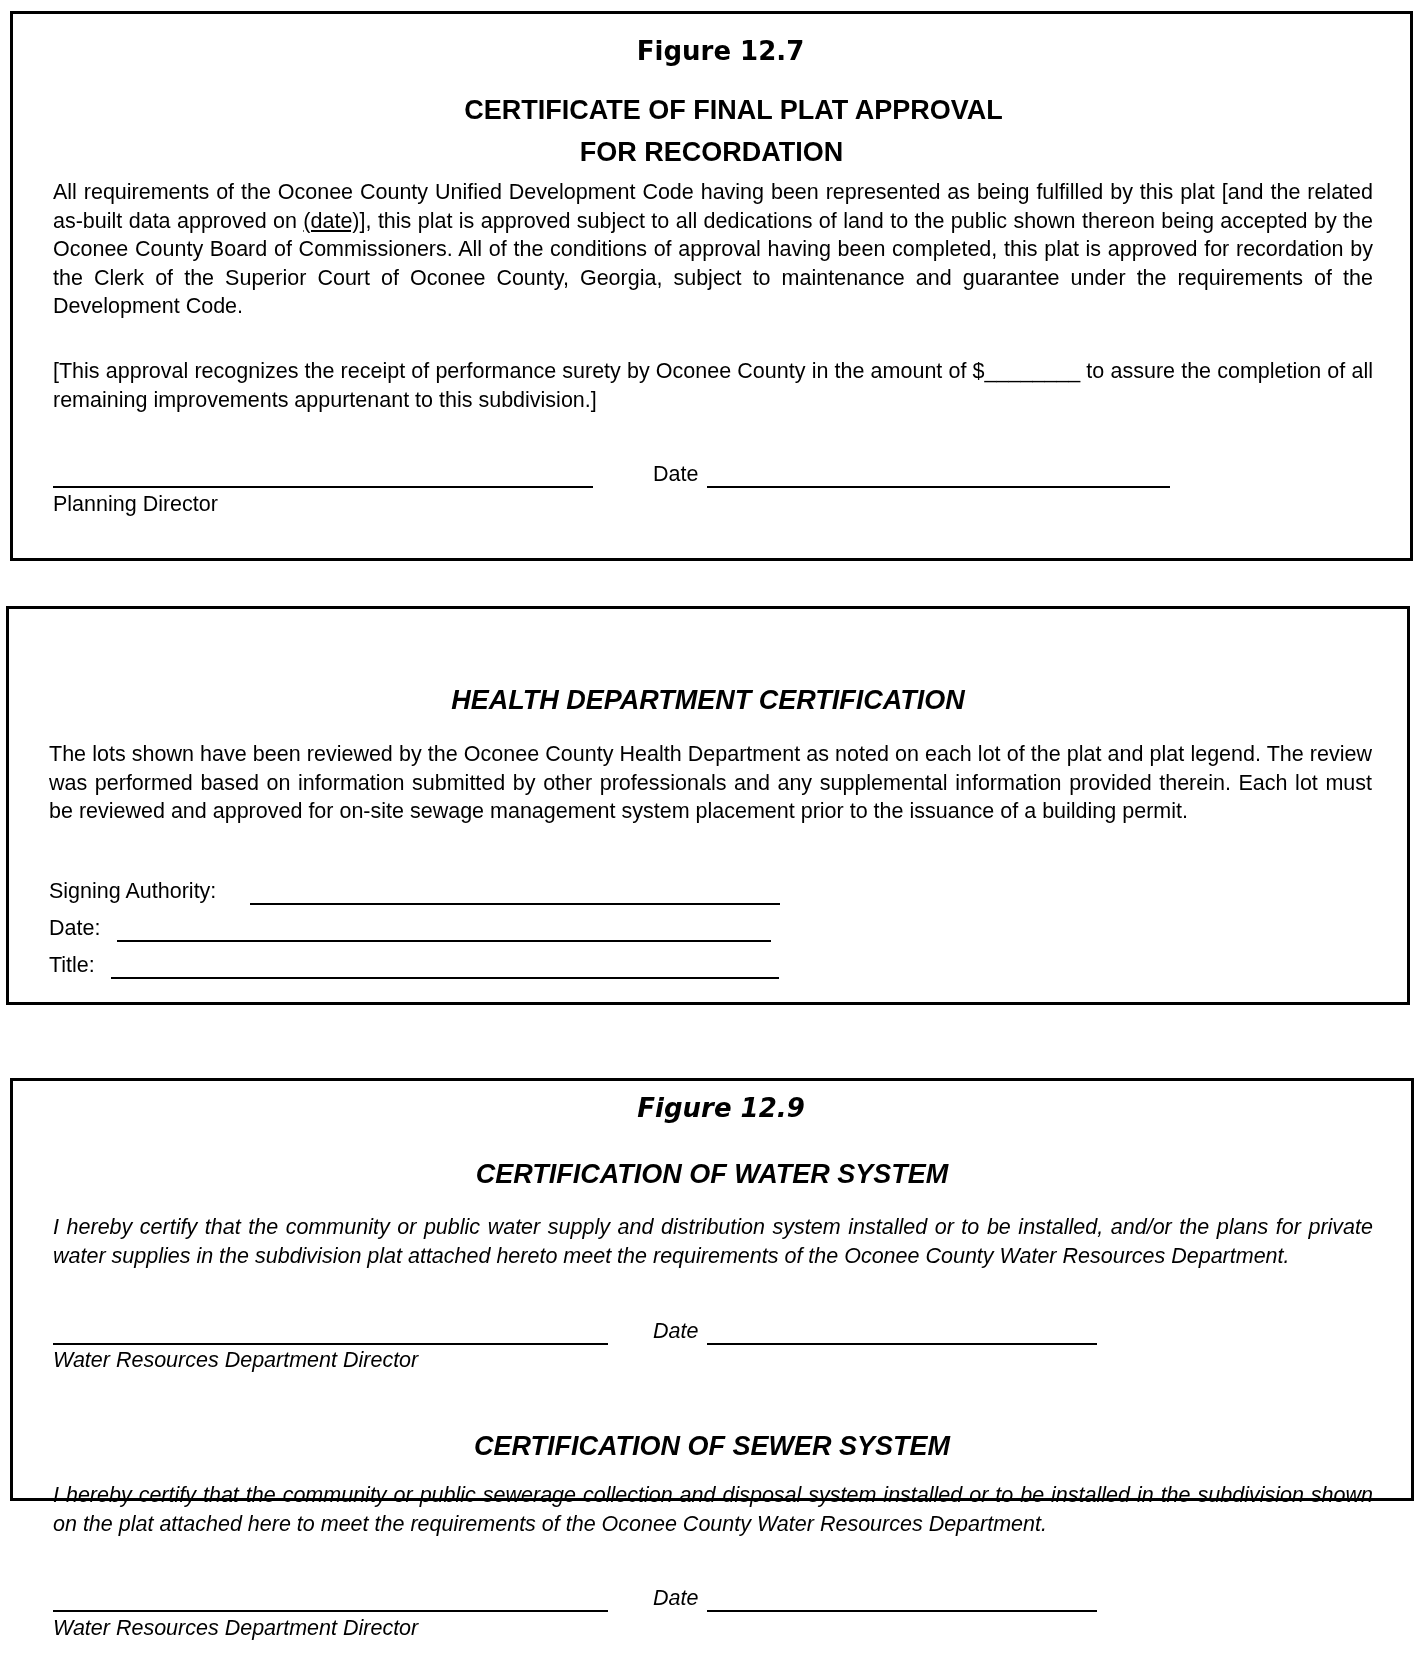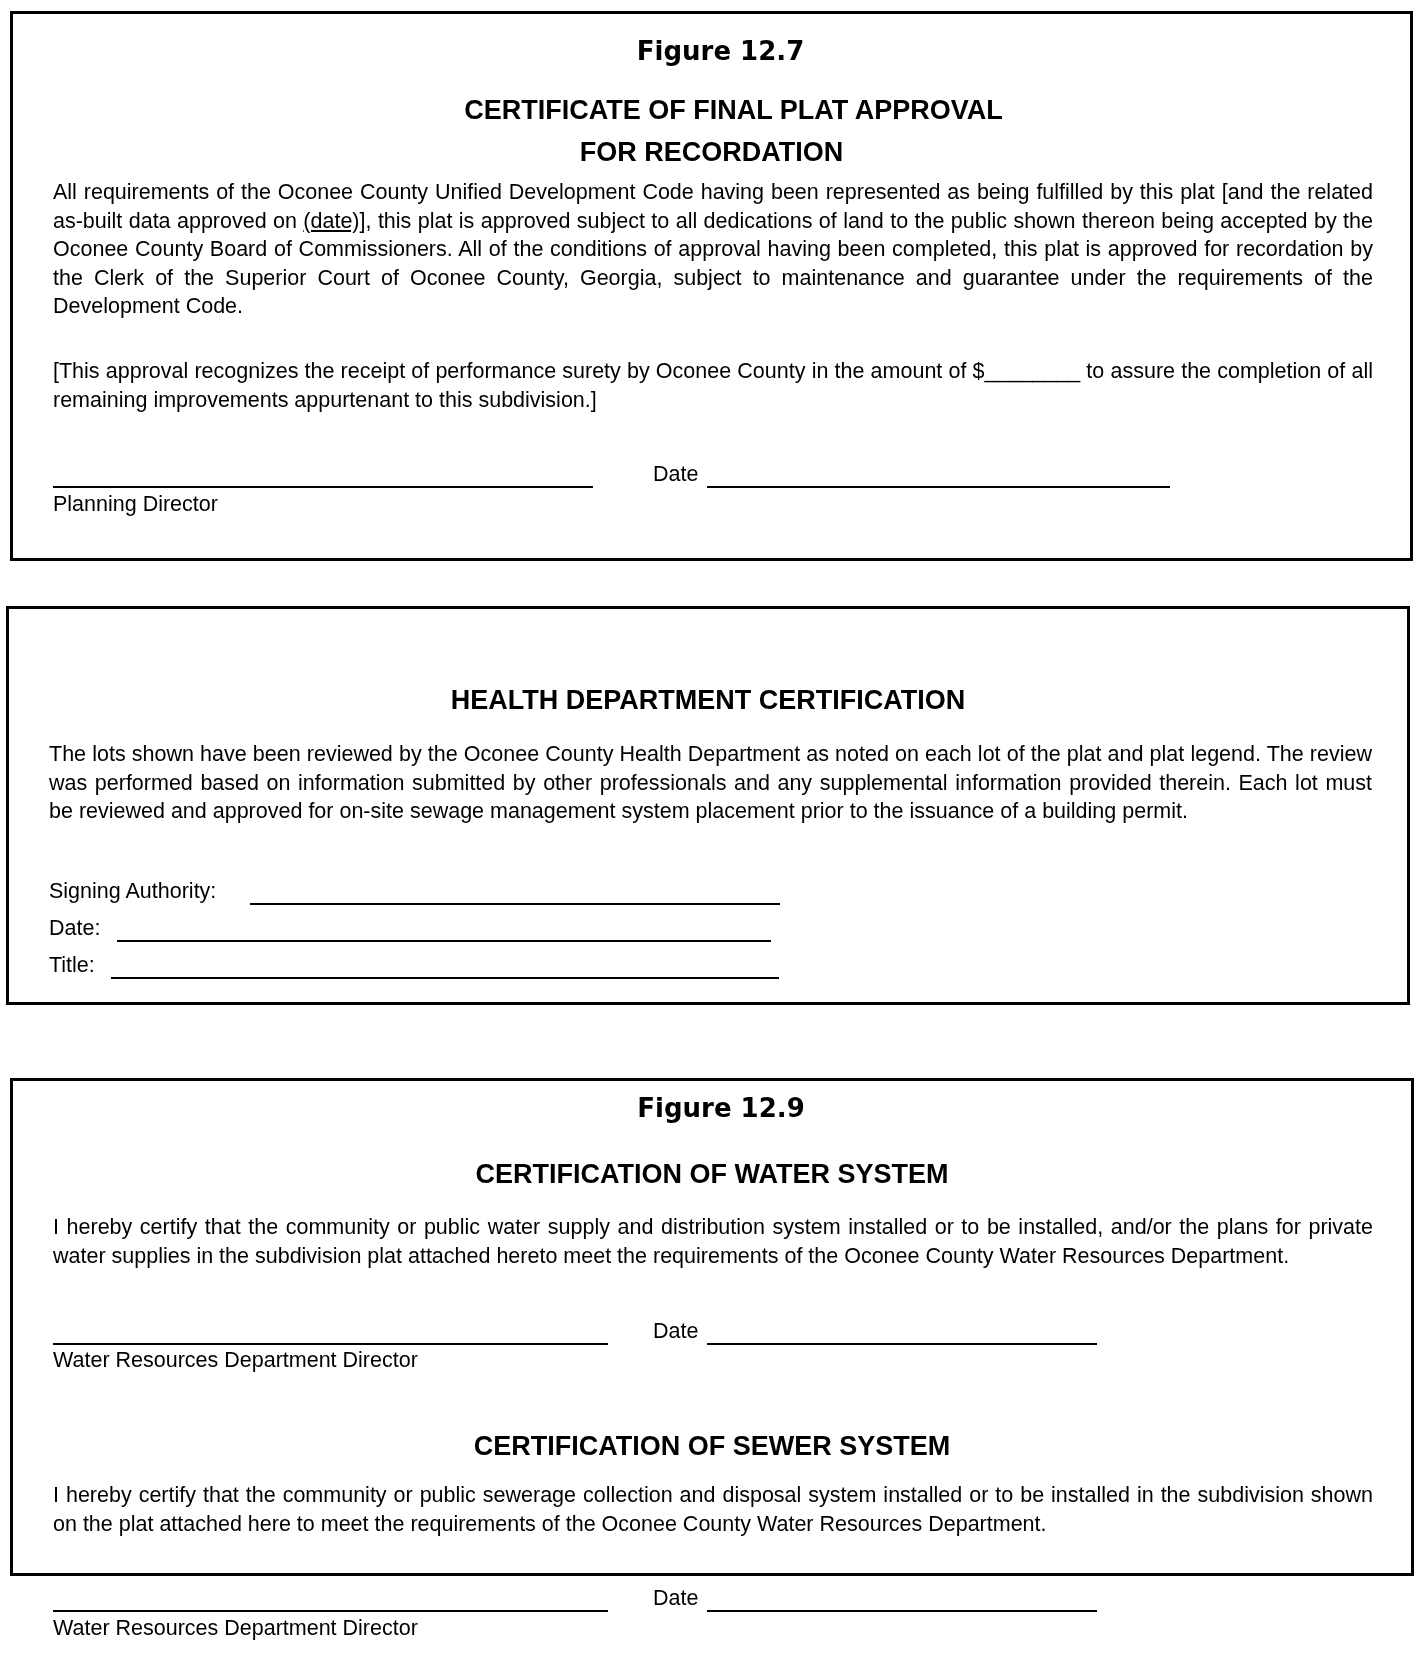--- a/index.html
+++ b/index.html
@@ -25,31 +25,31 @@
     <span>All requirements of the Oconee County Unified Development Code having been represented as being fulfilled by this plat [and the related as-built data approved on </span><span class="u">(date)]</span><span>, this plat is approved subject to all dedications of land to the public shown thereon being accepted by the Oconee County Board of Commissioners. All of the conditions of approval having been completed, this plat is approved for recordation by the Clerk of the Superior Court of Oconee County, Georgia, subject to maintenance and guarantee under the requirements of the Development Code.</span>
   </div>
   <div class="abs body" style="left:40px;top:343px;width:1320px;">[This approval recognizes the receipt of performance surety by Oconee County in the amount of $________ to assure the completion of all remaining improvements appurtenant to this subdivision.]</div>
   <div class="line" style="left:40px;top:472px;width:540px;"></div>
   <div class="abs lbl" style="left:640px;top:448px;">Date</div>
   <div class="line" style="left:694px;top:472px;width:463px;"></div>
   <div class="abs lbl" style="left:40px;top:478px;">Planning Director</div>
 </div>
 
 <div class="box" style="left:6px;top:606px;width:1404px;height:399px;">
-  <div class="abs head" style="top:76px;">HEALTH DEPARTMENT CERTIFICATION</div>
+  <div class="abs head" style="top:76px;font-style:italic;">HEALTH DEPARTMENT CERTIFICATION</div>
   <div class="abs body" style="left:40px;top:131px;width:1323px;">The lots shown have been reviewed by the Oconee County Health Department as noted on each lot of the plat and plat legend. The review was performed based on information submitted by other professionals and any supplemental information provided therein. Each lot must be reviewed and approved for on-site sewage management system placement prior to the issuance of a building permit.</div>
   <div class="abs lbl" style="left:40px;top:270px;">Signing Authority:</div>
   <div class="line" style="left:241px;top:294px;width:530px;"></div>
   <div class="abs lbl" style="left:40px;top:307px;">Date:</div>
   <div class="line" style="left:108px;top:331px;width:654px;"></div>
   <div class="abs lbl" style="left:40px;top:344px;">Title:</div>
   <div class="line" style="left:102px;top:368px;width:668px;"></div>
 </div>
 
-<div class="box" style="left:10px;top:1078px;width:1404px;height:498px;">
+<div class="box" style="left:10px;top:1078px;width:1404px;height:423px;font-style:italic;">
   <div class="abs fig" style="top:12px;">Figure 12.9</div>
   <div class="abs body" style="left:40px;top:132px;width:1320px;">I hereby certify that the community or public water supply and distribution system installed or to be installed, and/or the plans for private water supplies in the subdivision plat attached hereto meet the requirements of the Oconee County Water Resources Department.</div>
   <div class="abs head" style="top:78px;">CERTIFICATION OF WATER SYSTEM</div>
   <div class="line" style="left:40px;top:262px;width:555px;"></div>
   <div class="abs lbl" style="left:640px;top:238px;">Date</div>
   <div class="line" style="left:694px;top:262px;width:390px;"></div>
   <div class="abs lbl" style="left:40px;top:267px;">Water Resources Department Director</div>
 
   <div class="abs head" style="top:350px;">CERTIFICATION OF SEWER SYSTEM</div>
   <div class="abs body" style="left:40px;top:400px;width:1320px;">I hereby certify that the community or public sewerage collection and disposal system installed or to be installed in the subdivision shown on the plat attached here to meet the requirements of the Oconee County Water Resources Department.</div>

